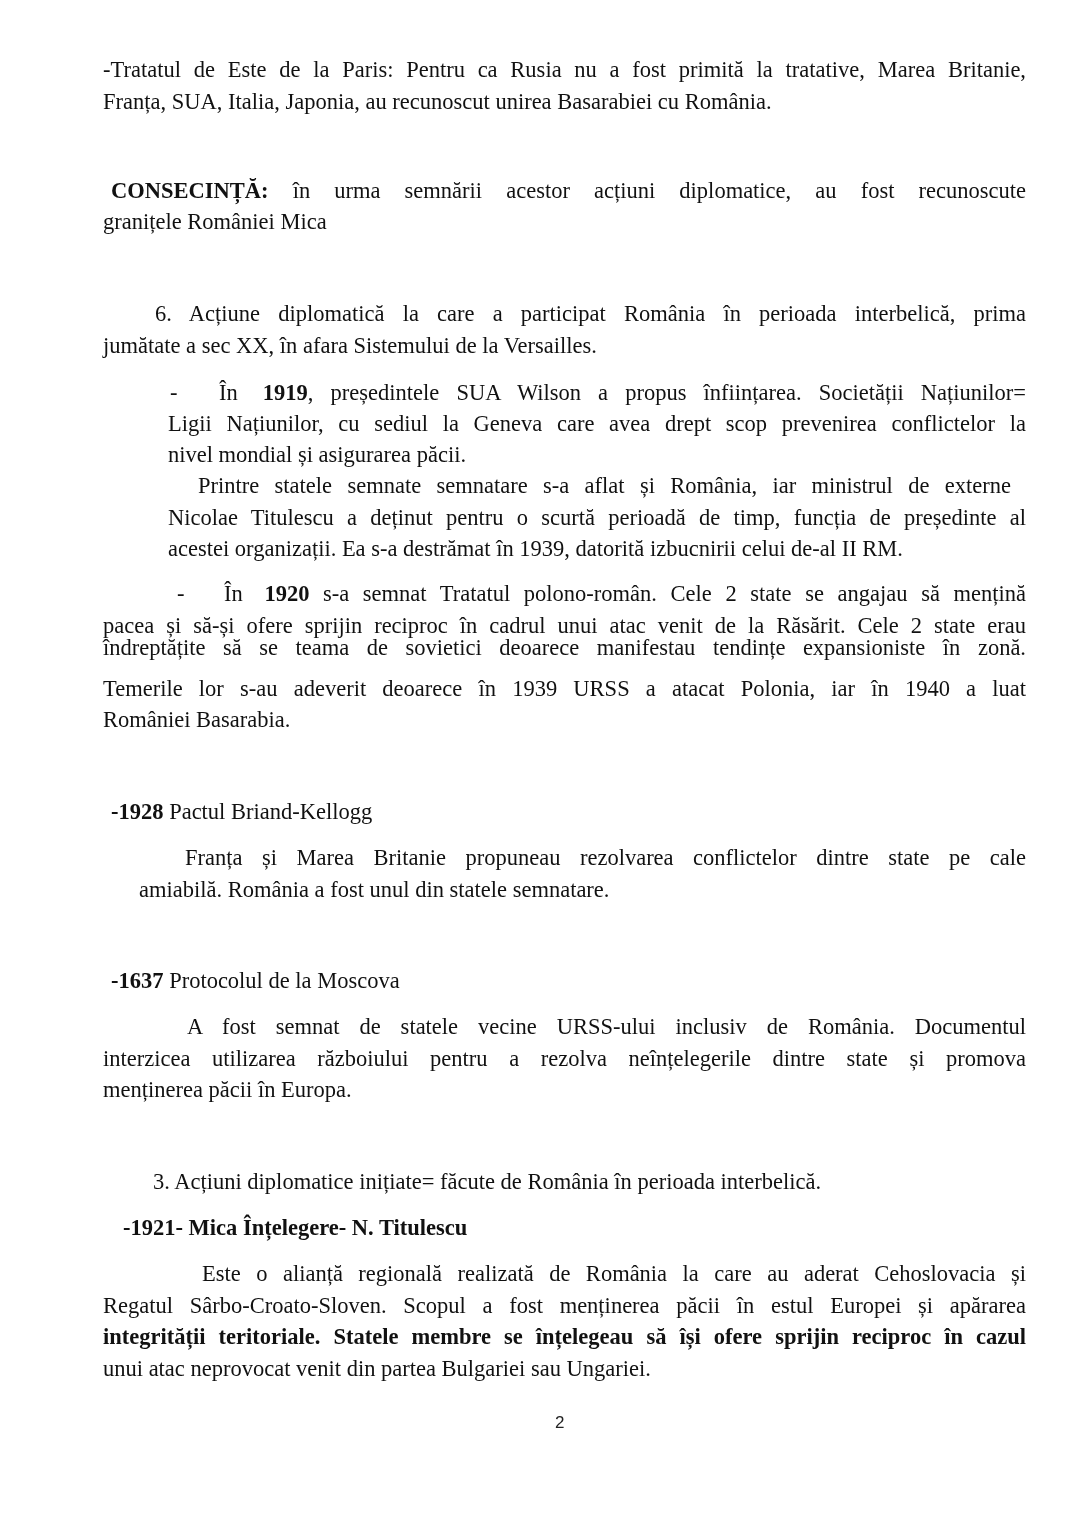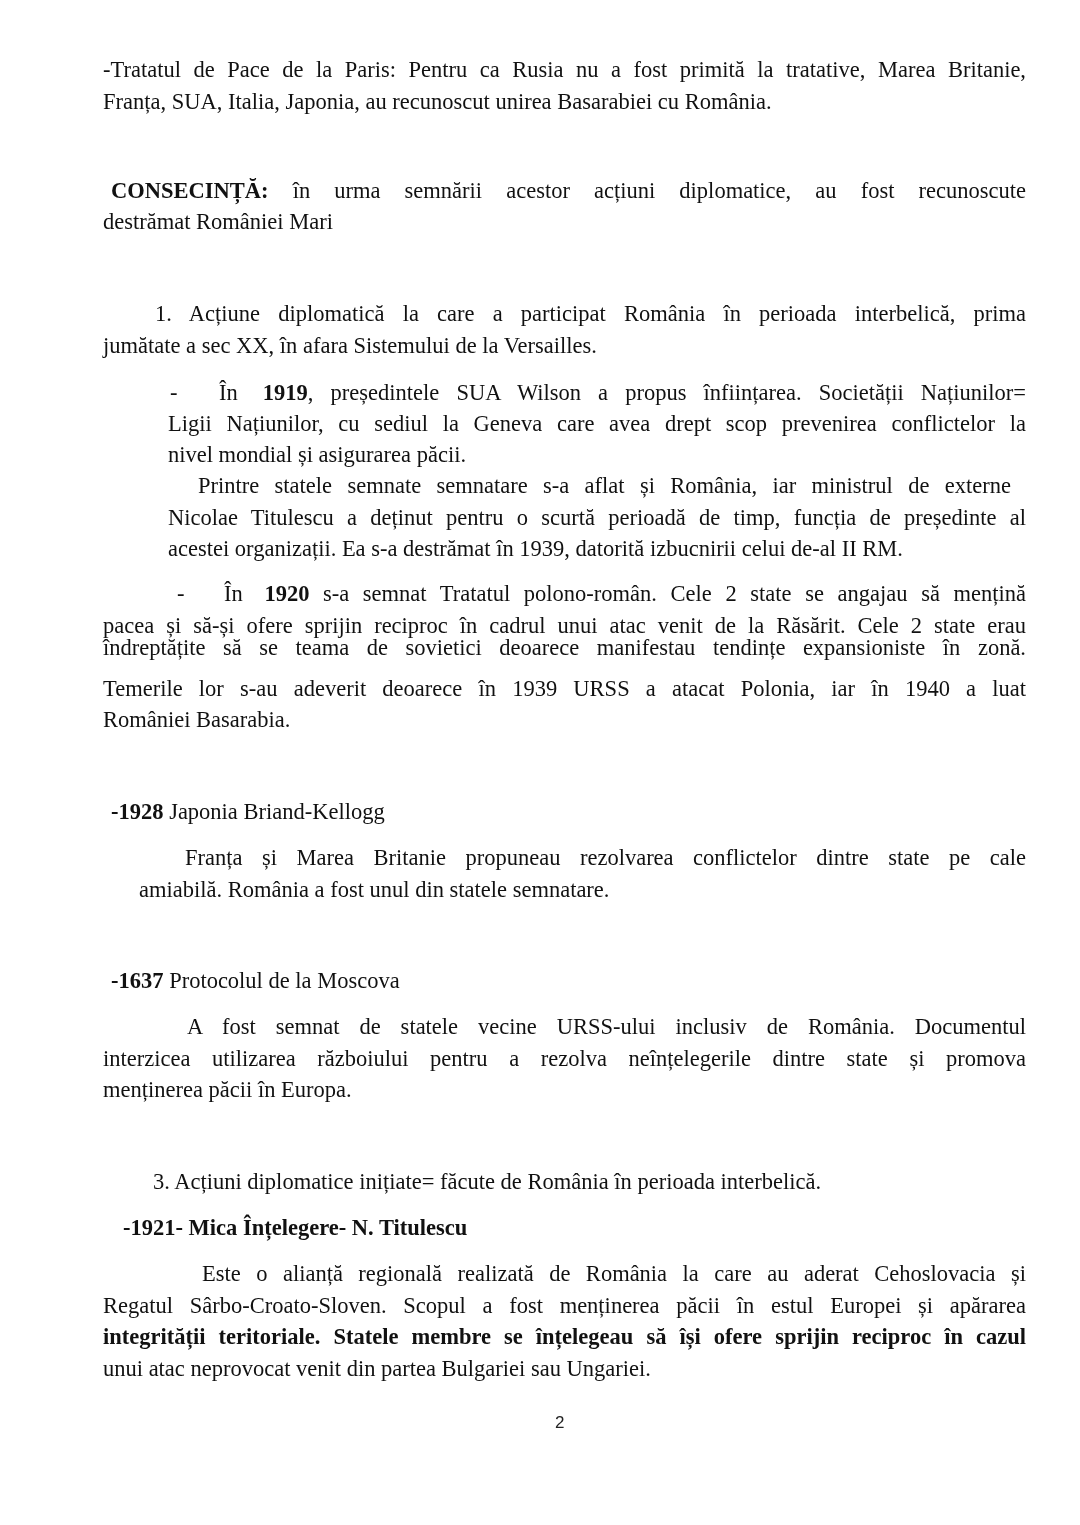--- a/index.html
+++ b/index.html
@@ -23,31 +23,31 @@
       font-family: "Liberation Sans", "DejaVu Sans", sans-serif;
       font-size: 17px; color: #222;
     }
   </style>
 </head>
 <body>
 
 <div class="page">
 
   <div>
-    <div class="line just" style="left:103px; top:54px; width:923px;">-Tratatul de Pace  de la Paris: Pentru ca Rusia nu a fost primită la tratative, Marea Britanie,</div>
+    <div class="line just" style="left:103px; top:54px; width:923px;">-Tratatul de Este  de la Paris: Pentru ca Rusia nu a fost primită la tratative, Marea Britanie,</div>
     <div class="line" style="left:103px; top:86px;">Franța, SUA, Italia, Japonia, au recunoscut unirea Basarabiei cu România.</div>
   </div>
 
   <div>
     <div class="line just" style="left:103px; top:175px; width:923px;"><b>CONSECINȚĂ:</b><span> în urma semnării acestor acțiuni diplomatice, au fost recunoscute</span></div>
-    <div class="line" style="left:103px; top:206px;">destrămat României Mari</div>
+    <div class="line" style="left:103px; top:206px;">granițele României Mica</div>
   </div>
 
   <div>
-    <div class="line just" style="left:155px; top:298px; width:871px;">1. Acțiune diplomatică la care a participat România în perioada interbelică, prima</div>
+    <div class="line just" style="left:155px; top:298px; width:871px;">6. Acțiune diplomatică la care a participat România în perioada interbelică, prima</div>
     <div class="line" style="left:103px; top:330px;">jumătate a sec XX, în afara Sistemului de la Versailles.</div>
   </div>
 
   <div>
     <div class="line" style="left:170px; top:377px;">-</div>
     <div class="line just" style="left:219px; top:377px; width:807px;"><span>În </span><b>1919</b><span>, președintele SUA Wilson a propus înființarea.  Societății Națiunilor=</span></div>
     <div class="line just" style="left:168px; top:408px; width:858px;">Ligii Națiunilor, cu sediul la Geneva care avea drept scop prevenirea conflictelor la</div>
     <div class="line" style="left:168px; top:439px;">nivel mondial și asigurarea păcii.</div>
     <div class="line just" style="left:198px; top:470px; width:813px;">Printre statele semnate semnatare s-a aflat și România, iar ministrul de externe</div>
     <div class="line just" style="left:168px; top:502px; width:858px;">Nicolae Titulescu a deținut pentru o scurtă perioadă de timp, funcția de președinte al</div>
@@ -57,21 +57,21 @@
   <div>
     <div class="line" style="left:177px; top:578px;">-</div>
     <div class="line just" style="left:224px; top:578px; width:802px;"><span>În </span><b>1920</b><span> s-a semnat Tratatul polono-român. Cele 2 state se angajau să mențină</span></div>
     <div class="line just" style="left:103px; top:610px; width:923px;">pacea și să-și ofere sprijin reciproc în cadrul unui atac venit de la Răsărit. Cele 2 state erau</div>
     <div class="line just" style="left:103px; top:632px; width:923px;">îndreptățite să se teama de sovietici deoarece manifestau tendințe expansioniste în zonă.</div>
     <div class="line just" style="left:103px; top:673px; width:923px;">Temerile lor s-au adeverit deoarece în 1939 URSS a atacat Polonia, iar în 1940 a luat</div>
     <div class="line" style="left:103px; top:704px;">României Basarabia.</div>
   </div>
 
   <div>
-    <div class="line" style="left:103px; top:796px;"><b>-1928</b><span> Japonia Briand-Kellogg</span></div>
+    <div class="line" style="left:103px; top:796px;"><b>-1928</b><span> Pactul Briand-Kellogg</span></div>
     <div class="line just" style="left:185px; top:842px; width:841px;">Franța și Marea Britanie propuneau rezolvarea conflictelor dintre state pe cale</div>
     <div class="line" style="left:103px; top:874px;margin-left:36px;">amiabilă. România a fost unul din statele semnatare.</div>
   </div>
 
   <div>
     <div class="line" style="left:103px; top:965px;"><b>-1637</b><span> Protocolul de la Moscova</span></div>
     <div class="line just" style="left:187px; top:1011px; width:839px;">A fost semnat de statele vecine URSS-ului inclusiv de România. Documentul</div>
     <div class="line just" style="left:103px; top:1043px; width:923px;">interzicea utilizarea războiului pentru a rezolva neînțelegerile dintre state și promova</div>
     <div class="line" style="left:103px; top:1074px;">menținerea păcii în Europa.</div>
   </div>

